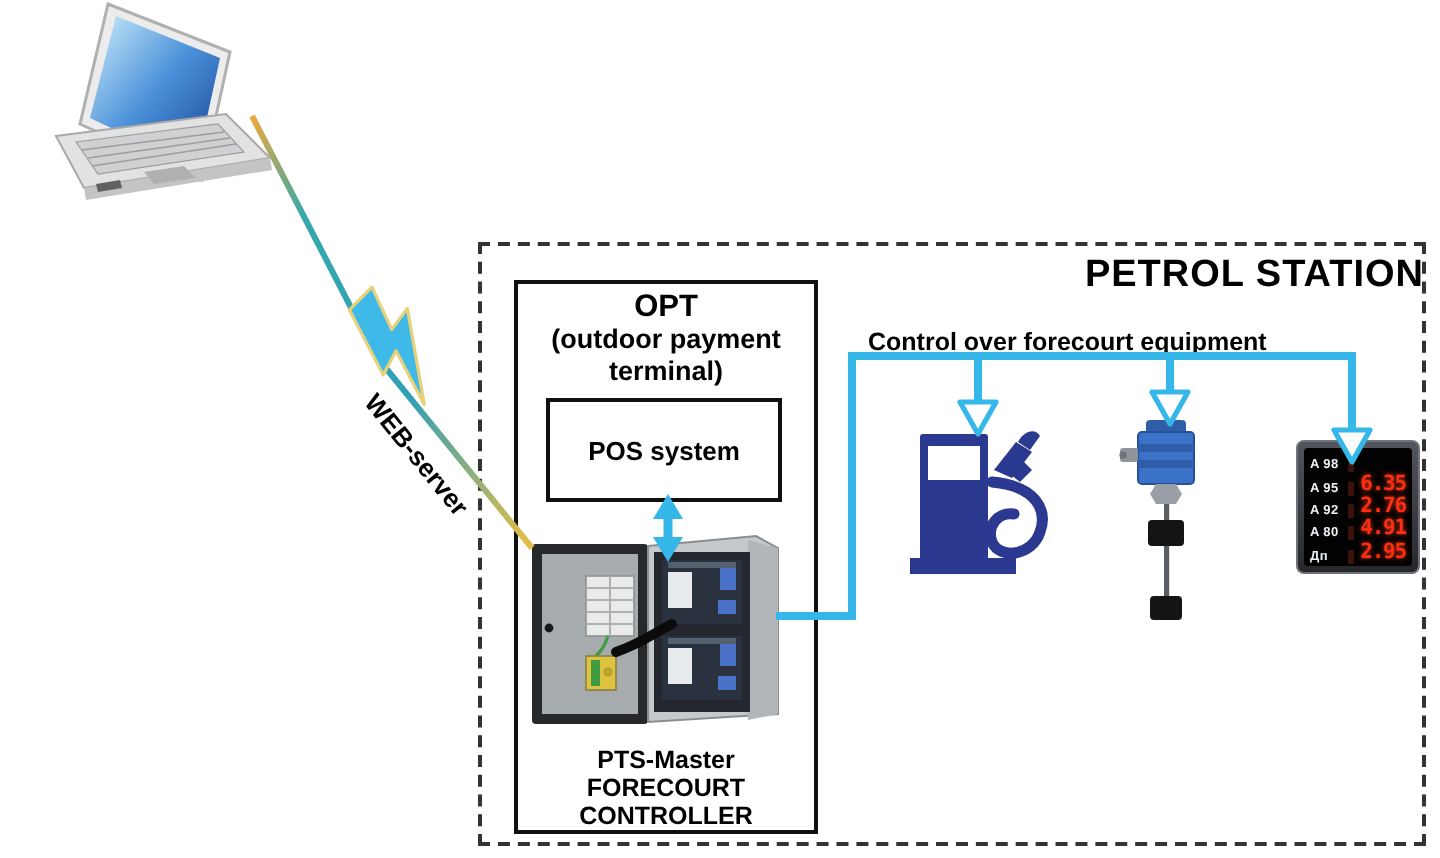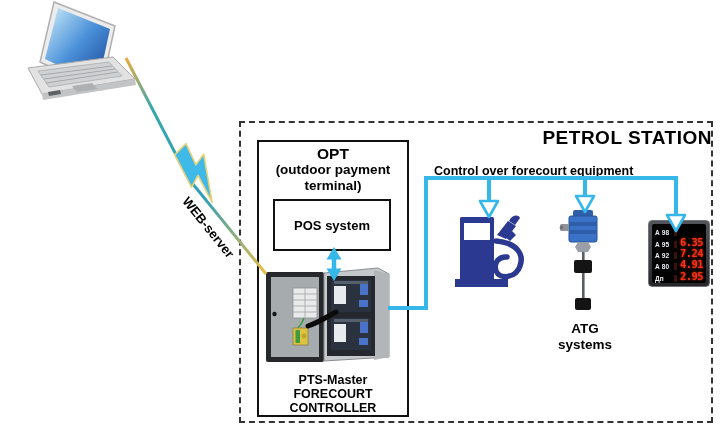--- a/index.html
+++ b/index.html
@@ -138,39 +138,37 @@
     <rect x="11" y="8" width="28" height="26" rx="2" fill="#3a72c8" stroke="#27509a" stroke-width="1"></rect>
     <rect x="11" y="14" width="28" height="4" fill="#2f5ea8"></rect>
     <rect x="11" y="22" width="28" height="4" fill="#2f5ea8"></rect>
     <rect x="2" y="16" width="9" height="7" rx="1.5" fill="#8f939a"></rect>
     <circle cx="3.5" cy="19.5" r="1.8" fill="#6e7277"></circle>
     <polygon points="20,34 30,34 33,39 30,44 20,44 17,39" fill="#9a9ea6"></polygon>
     <rect x="24" y="44" width="2.6" height="58" fill="#5a5e63"></rect>
     <rect x="16" y="52" width="18" height="13" rx="2" fill="#141414"></rect>
     <rect x="17" y="90" width="16" height="12" rx="2" fill="#141414"></rect>
   </svg>
-  <div class="abs atg-cap center preline">ATG
-systems</div>
 
   <div class="abs sign">
     <div class="sign-face">
       <div class="sign-row">
         <span class="sign-label">A 98</span>
         <span class="dim"></span>
         <span class="sign-price"></span>
       </div>
       <div class="sign-row">
         <span class="sign-label">A 95</span>
         <span class="dim"></span>
         <span class="sign-price">6.35</span>
       </div>
       <div class="sign-row">
         <span class="sign-label">A 92</span>
         <span class="dim"></span>
-        <span class="sign-price">7.24</span>
+        <span class="sign-price">2.76</span>
       </div>
       <div class="sign-row">
         <span class="sign-label">A 80</span>
         <span class="dim"></span>
         <span class="sign-price">4.91</span>
       </div>
       <div class="sign-row">
         <span class="sign-label">Дп</span>
         <span class="dim"></span>
         <span class="sign-price">2.95</span>

